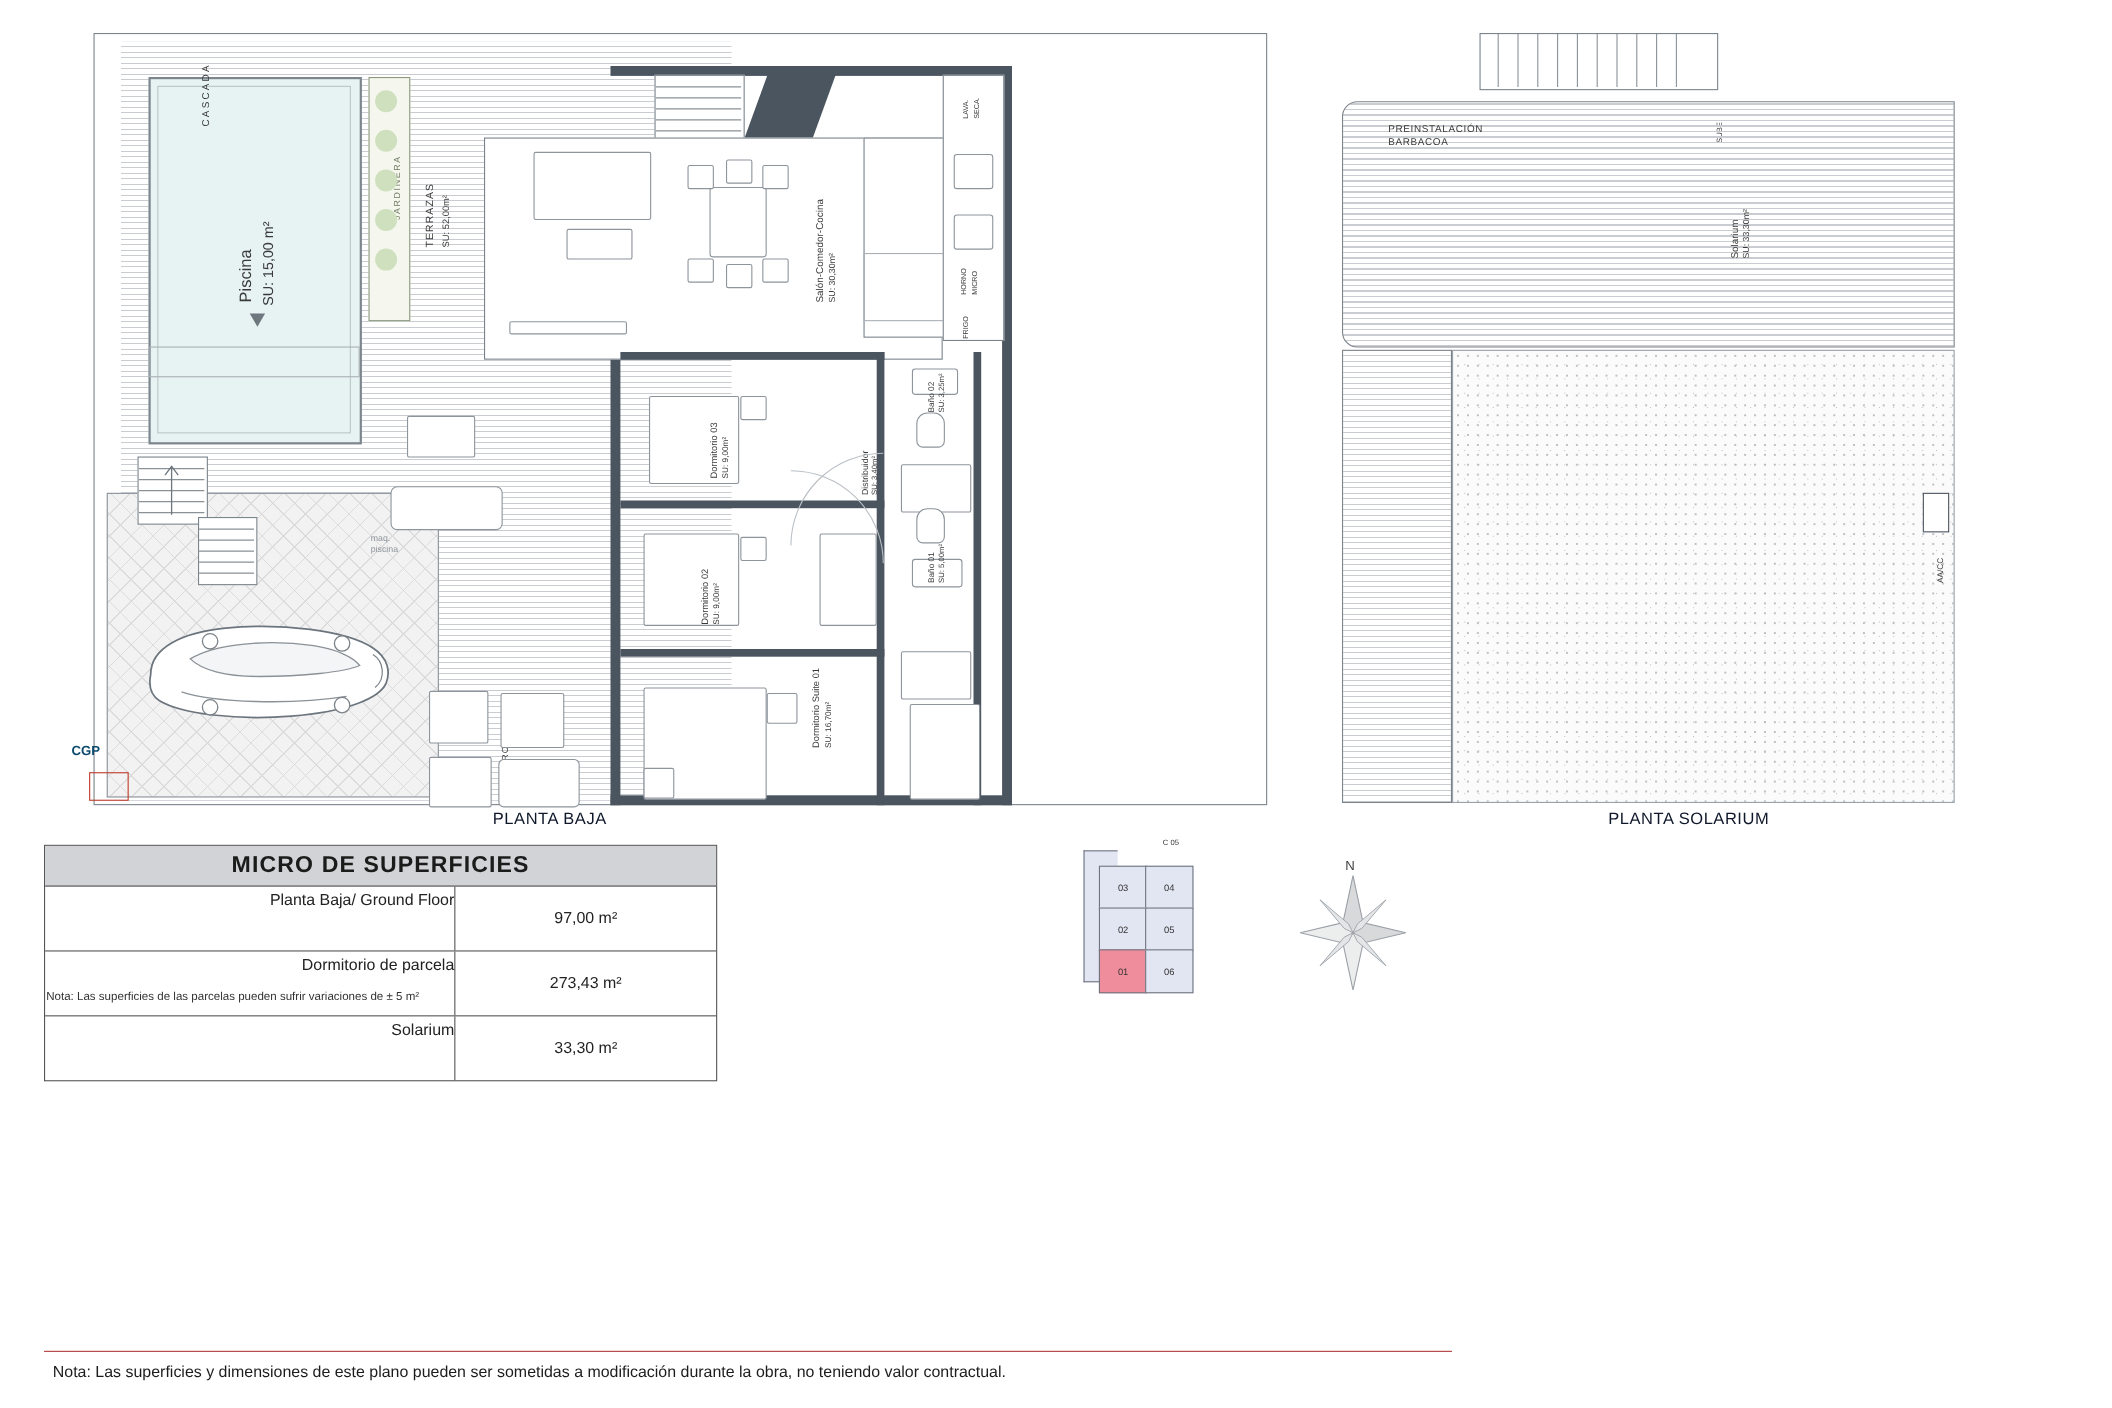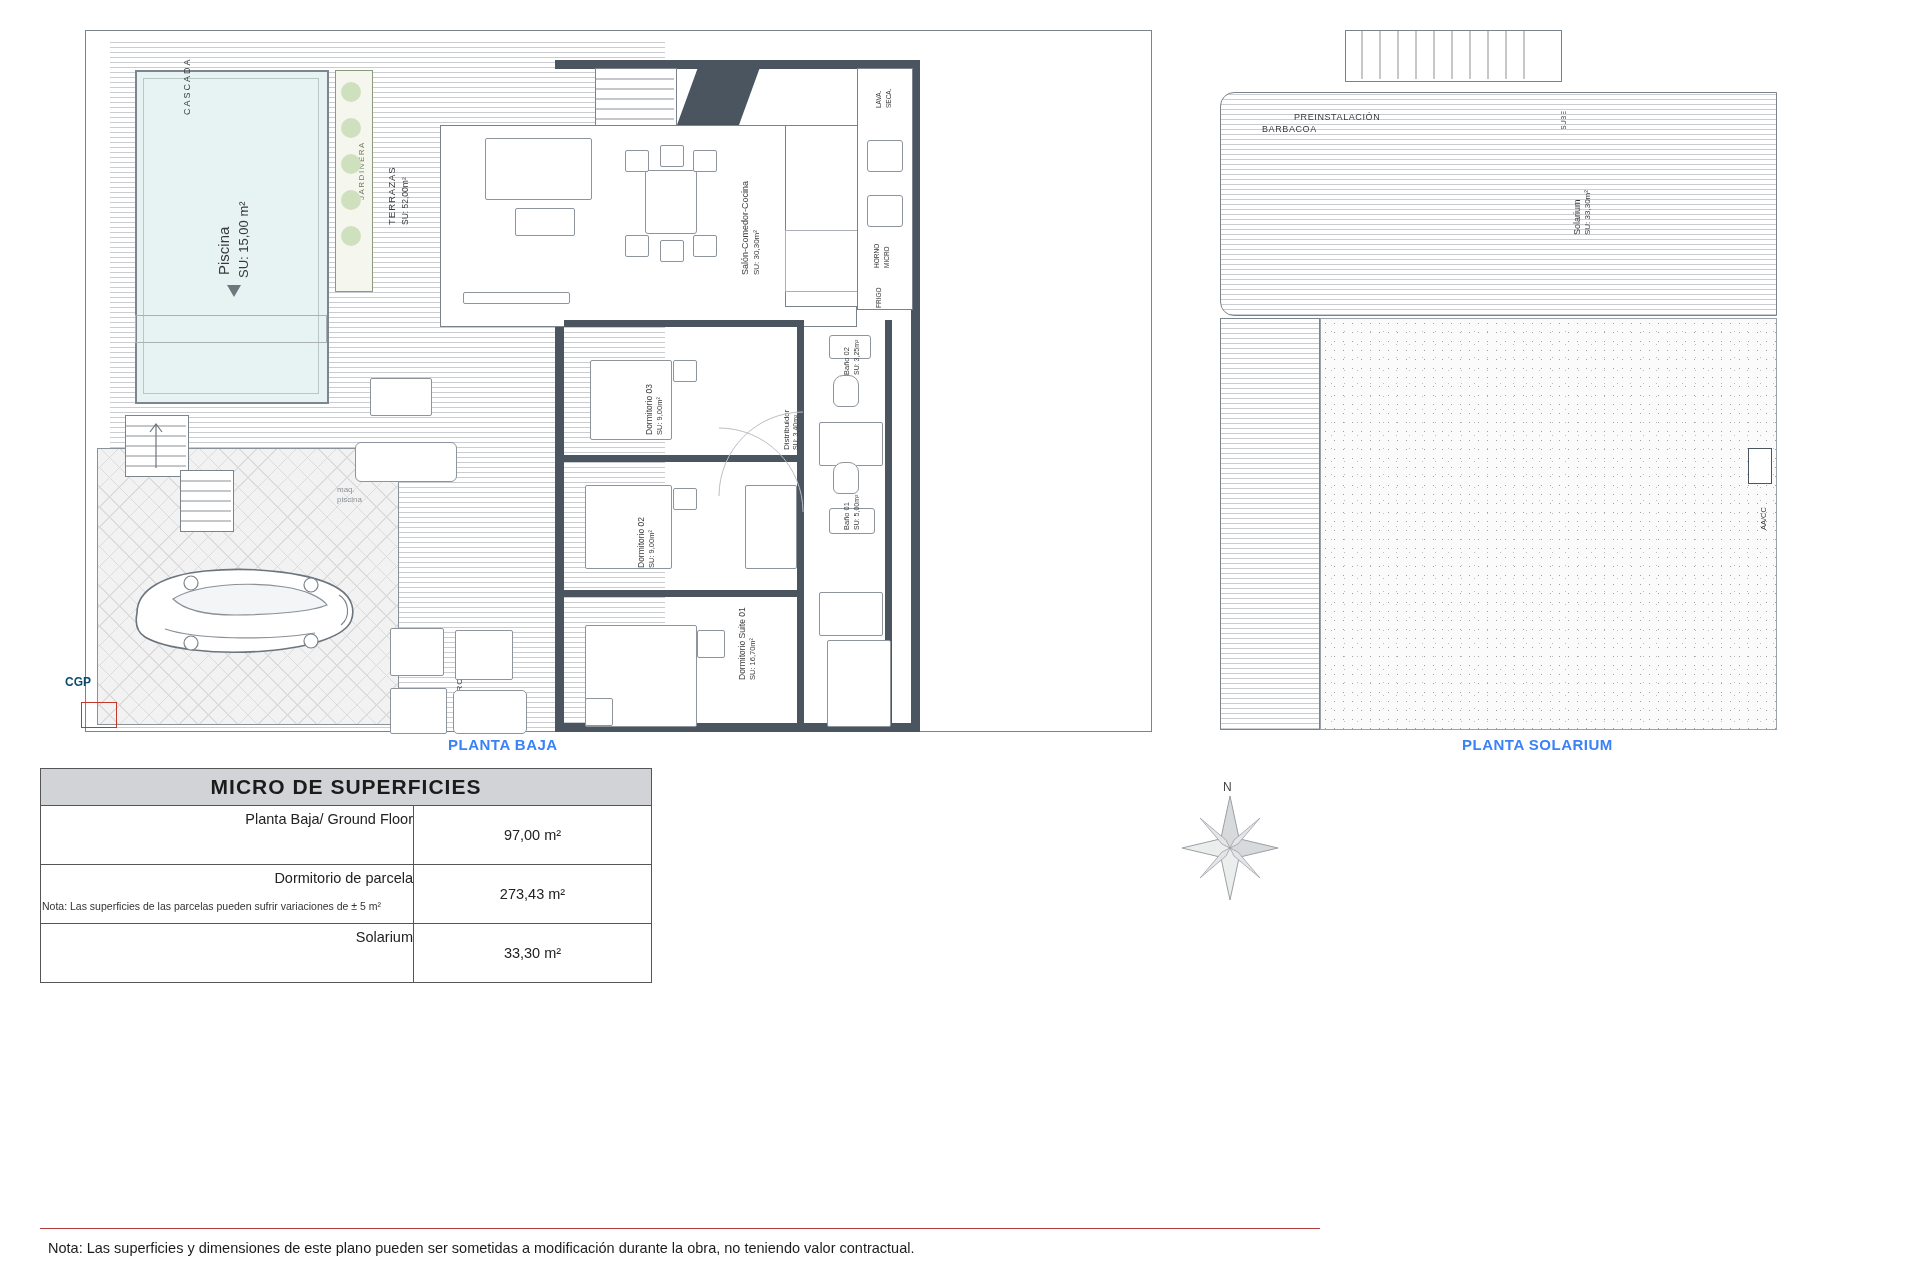--- a/index.html
+++ b/index.html
@@ -28,21 +28,21 @@
     background-size:9px 9px, 13px 13px;
     background-position:0 0, 4px 6px;
   }
   .tile{
     background-color:#f2f2f2;
     background-image:
       repeating-linear-gradient(45deg,#dcdcdc 0 1px,transparent 1px 14px),
       repeating-linear-gradient(-45deg,#dcdcdc 0 1px,transparent 1px 14px);
   }
   .furn{position:absolute;border:1px solid #8d949b;background:#fff;border-radius:2px;}
-  .plantitle{position:absolute;font-size:15px;font-weight:bold;letter-spacing:.5px;color:#3b82f6;}
+  .plantitle{position:absolute;font-size:15px;font-weight:normal;letter-spacing:.5px;color:#0f172a;}
 
   
   .tbl{position:absolute;left:40px;top:768px;width:610px;border:1px solid #555;background:#fff;}
   .tbl .head{background:#d2d3d7;text-align:center;font-size:21px;font-weight:bold;letter-spacing:1px;padding:6px 0;border-bottom:1px solid #555;color:#1b1b1b;}
   .tbl .row{display:flex;border-bottom:1px solid #555;}
   .tbl .row:last-child{border-bottom:none;}
   .tbl .c1{flex:0 0 372px;border-right:1px solid #555;text-align:right;font-size:14.5px;padding:5px 0;}
   .tbl .c2{flex:1;text-align:center;font-size:14.5px;padding:21px 0;}
   .tblnote{position:absolute;left:42px;top:900px;font-size:10.5px;color:#333;}
 
@@ -250,21 +250,21 @@
         <line x1="124" y1="0" x2="124" y2="48"></line>
             <line x1="142" y1="0" x2="142" y2="48"></line>
         <line x1="160" y1="0" x2="160" y2="48"></line>
             <line x1="178" y1="0" x2="178" y2="48"></line>
           </g>
         </svg>
     </div>
     <div class="lbl v" style="left:340px;top:100px;font-size:7px;">SUBE</div>
 
     <div class="abs hatch" style="left:0;top:62px;width:555px;height:222px;border:1px solid #7b838b;border-radius:14px 0 0 14px;"></div>
-    <div class="lbl" style="left:42px;top:82px;font-size:9px;letter-spacing:.6px;margin-left:32px;">PREINSTALACIÓN</div>
+    <div class="lbl" style="left:42px;top:82px;font-size:9px;letter-spacing:.6px;">PREINSTALACIÓN</div>
     <div class="lbl" style="left:42px;top:94px;font-size:9px;letter-spacing:.6px;">BARBACOA</div>
     <div class="lbl v" style="left:352px;top:205px;font-size:9px;">Solarium</div>
     <div class="lbl v" style="left:363px;top:205px;font-size:8px;">SU: 33,30m²</div>
 
     <div class="abs dots" style="left:100px;top:288px;width:455px;height:410px;border:1px solid #9aa1a8;"></div>
 
     <div class="abs hatch" style="left:0;top:288px;width:98px;height:410px;border:1px solid #7b838b;"></div>
 
     <div class="abs" style="left:528px;top:418px;width:22px;height:34px;border:1px solid #4b5560;background:#fff;"></div>
     <div class="lbl v" style="left:540px;top:500px;font-size:7.5px;">AA/CC</div>
@@ -282,20 +282,42 @@
       <div class="c1">Dormitorio de parcela</div>
       <div class="c2">273,43 m²</div>
     </div>
     <div class="row">
       <div class="c1">Solarium</div>
       <div class="c2">33,30 m²</div>
     </div>
   </div>
   <div class="tblnote">Nota: Las superficies de las parcelas pueden sufrir variaciones de ± 5 m²</div>
 
+  <div class="keyplan">
+    <div class="kp-poly"></div>
+    <div class="lbl" style="left:72px;top:-2px;font-size:7px;">C 05</div>
+    <div class="kp-cell" style="left:14px;top:22px;width:42px;height:38px;">
+      <span>03</span>
+    </div>
+    <div class="kp-cell" style="left:56px;top:22px;width:42px;height:38px;">
+      <span>04</span>
+    </div>
+    <div class="kp-cell" style="left:14px;top:60px;width:42px;height:38px;">
+      <span>02</span>
+    </div>
+    <div class="kp-cell" style="left:56px;top:60px;width:42px;height:38px;">
+      <span>05</span>
+    </div>
+    <div class="kp-cell sel" style="left:14px;top:98px;width:42px;height:38px;">
+      <span>01</span>
+    </div>
+    <div class="kp-cell" style="left:56px;top:98px;width:42px;height:38px;">
+      <span>06</span>
+    </div>
+  </div>
 
   <div class="compass">
     <div class="n">N</div>
     <svg width="110" height="120" viewBox="0 0 110 120">
       <g transform="translate(55,68)">
         <polygon points="0,-52 9,-10 0,0 -9,-10" fill="#d8d9db" stroke="#9aa0a6" stroke-width="1"></polygon>
         <polygon points="0,52 9,10 0,0 -9,10" fill="#eceded" stroke="#9aa0a6" stroke-width="1"></polygon>
         <polygon points="-48,0 -10,9 0,0 -10,-9" fill="#eceded" stroke="#9aa0a6" stroke-width="1"></polygon>
         <polygon points="48,0 10,9 0,0 10,-9" fill="#d8d9db" stroke="#9aa0a6" stroke-width="1"></polygon>
         <polygon points="-30,-30 -8,-4 0,0 -4,-8" fill="#e4e5e7" stroke="#9aa0a6" stroke-width="0.8"></polygon>

